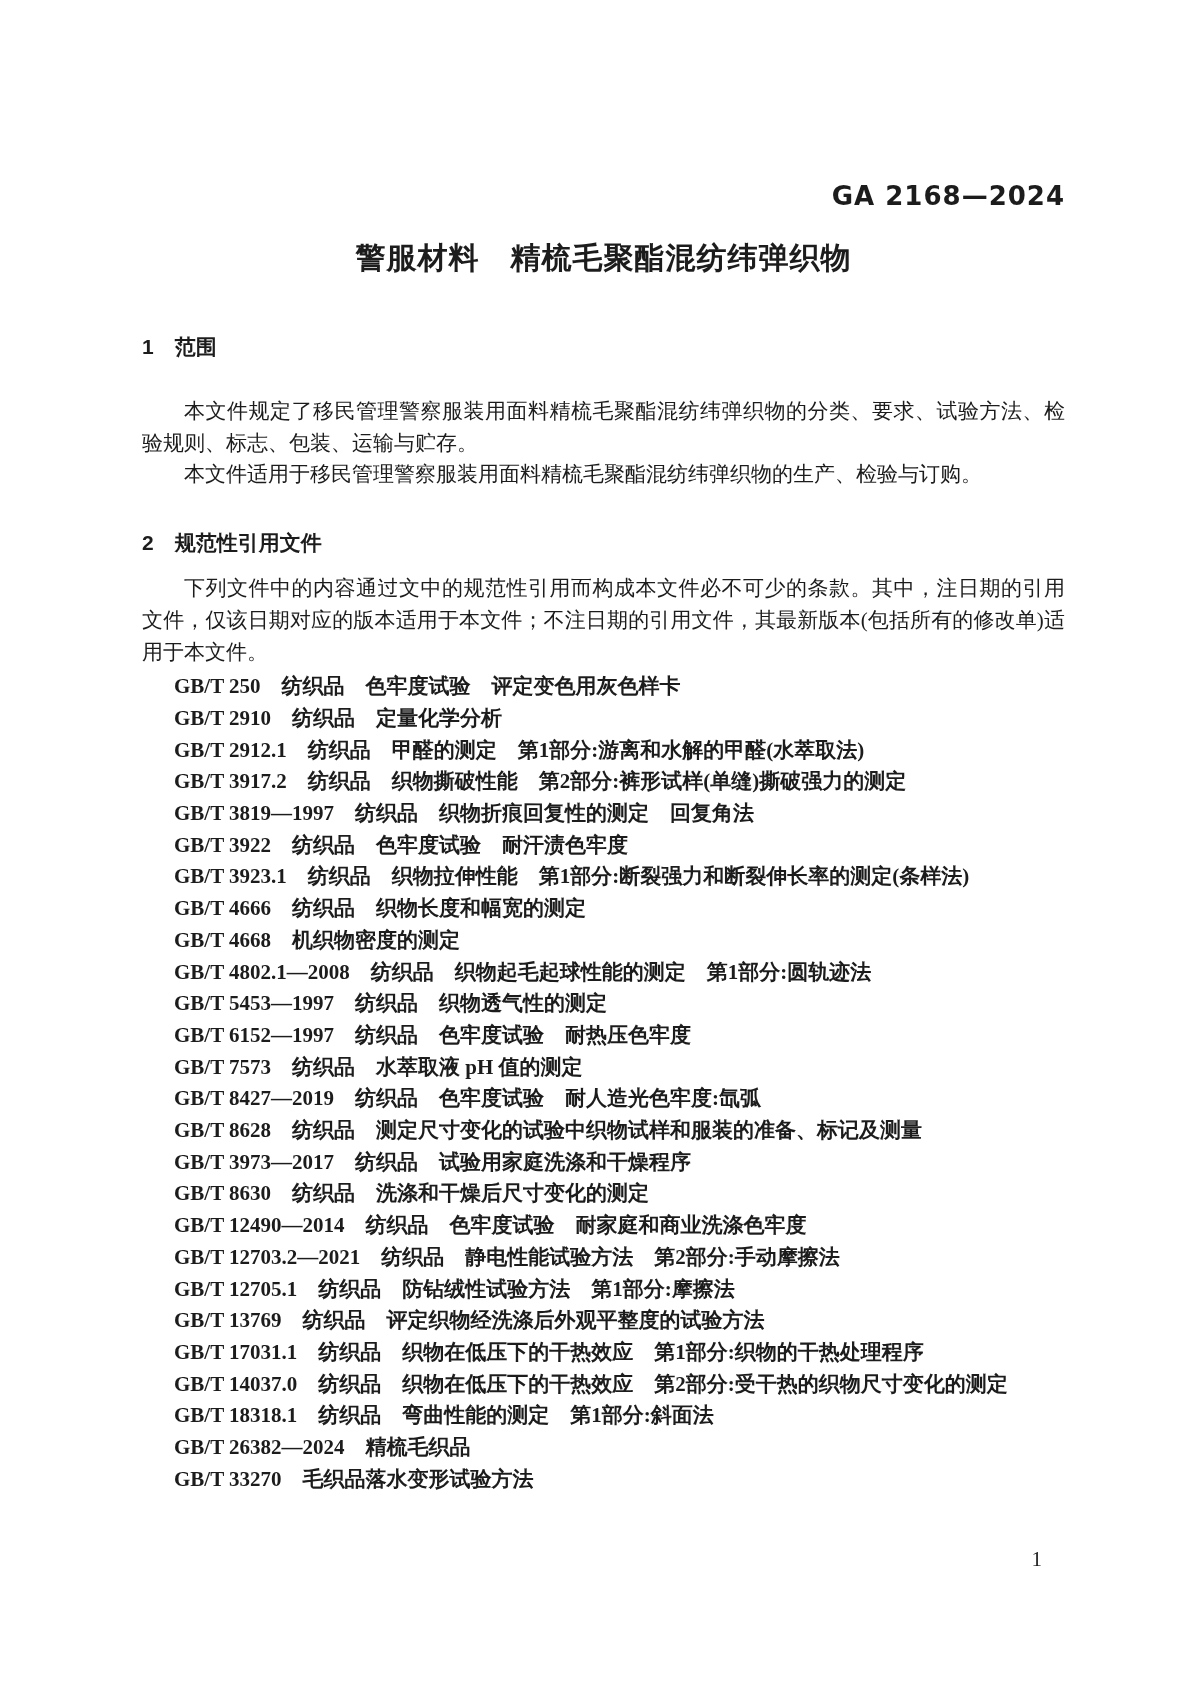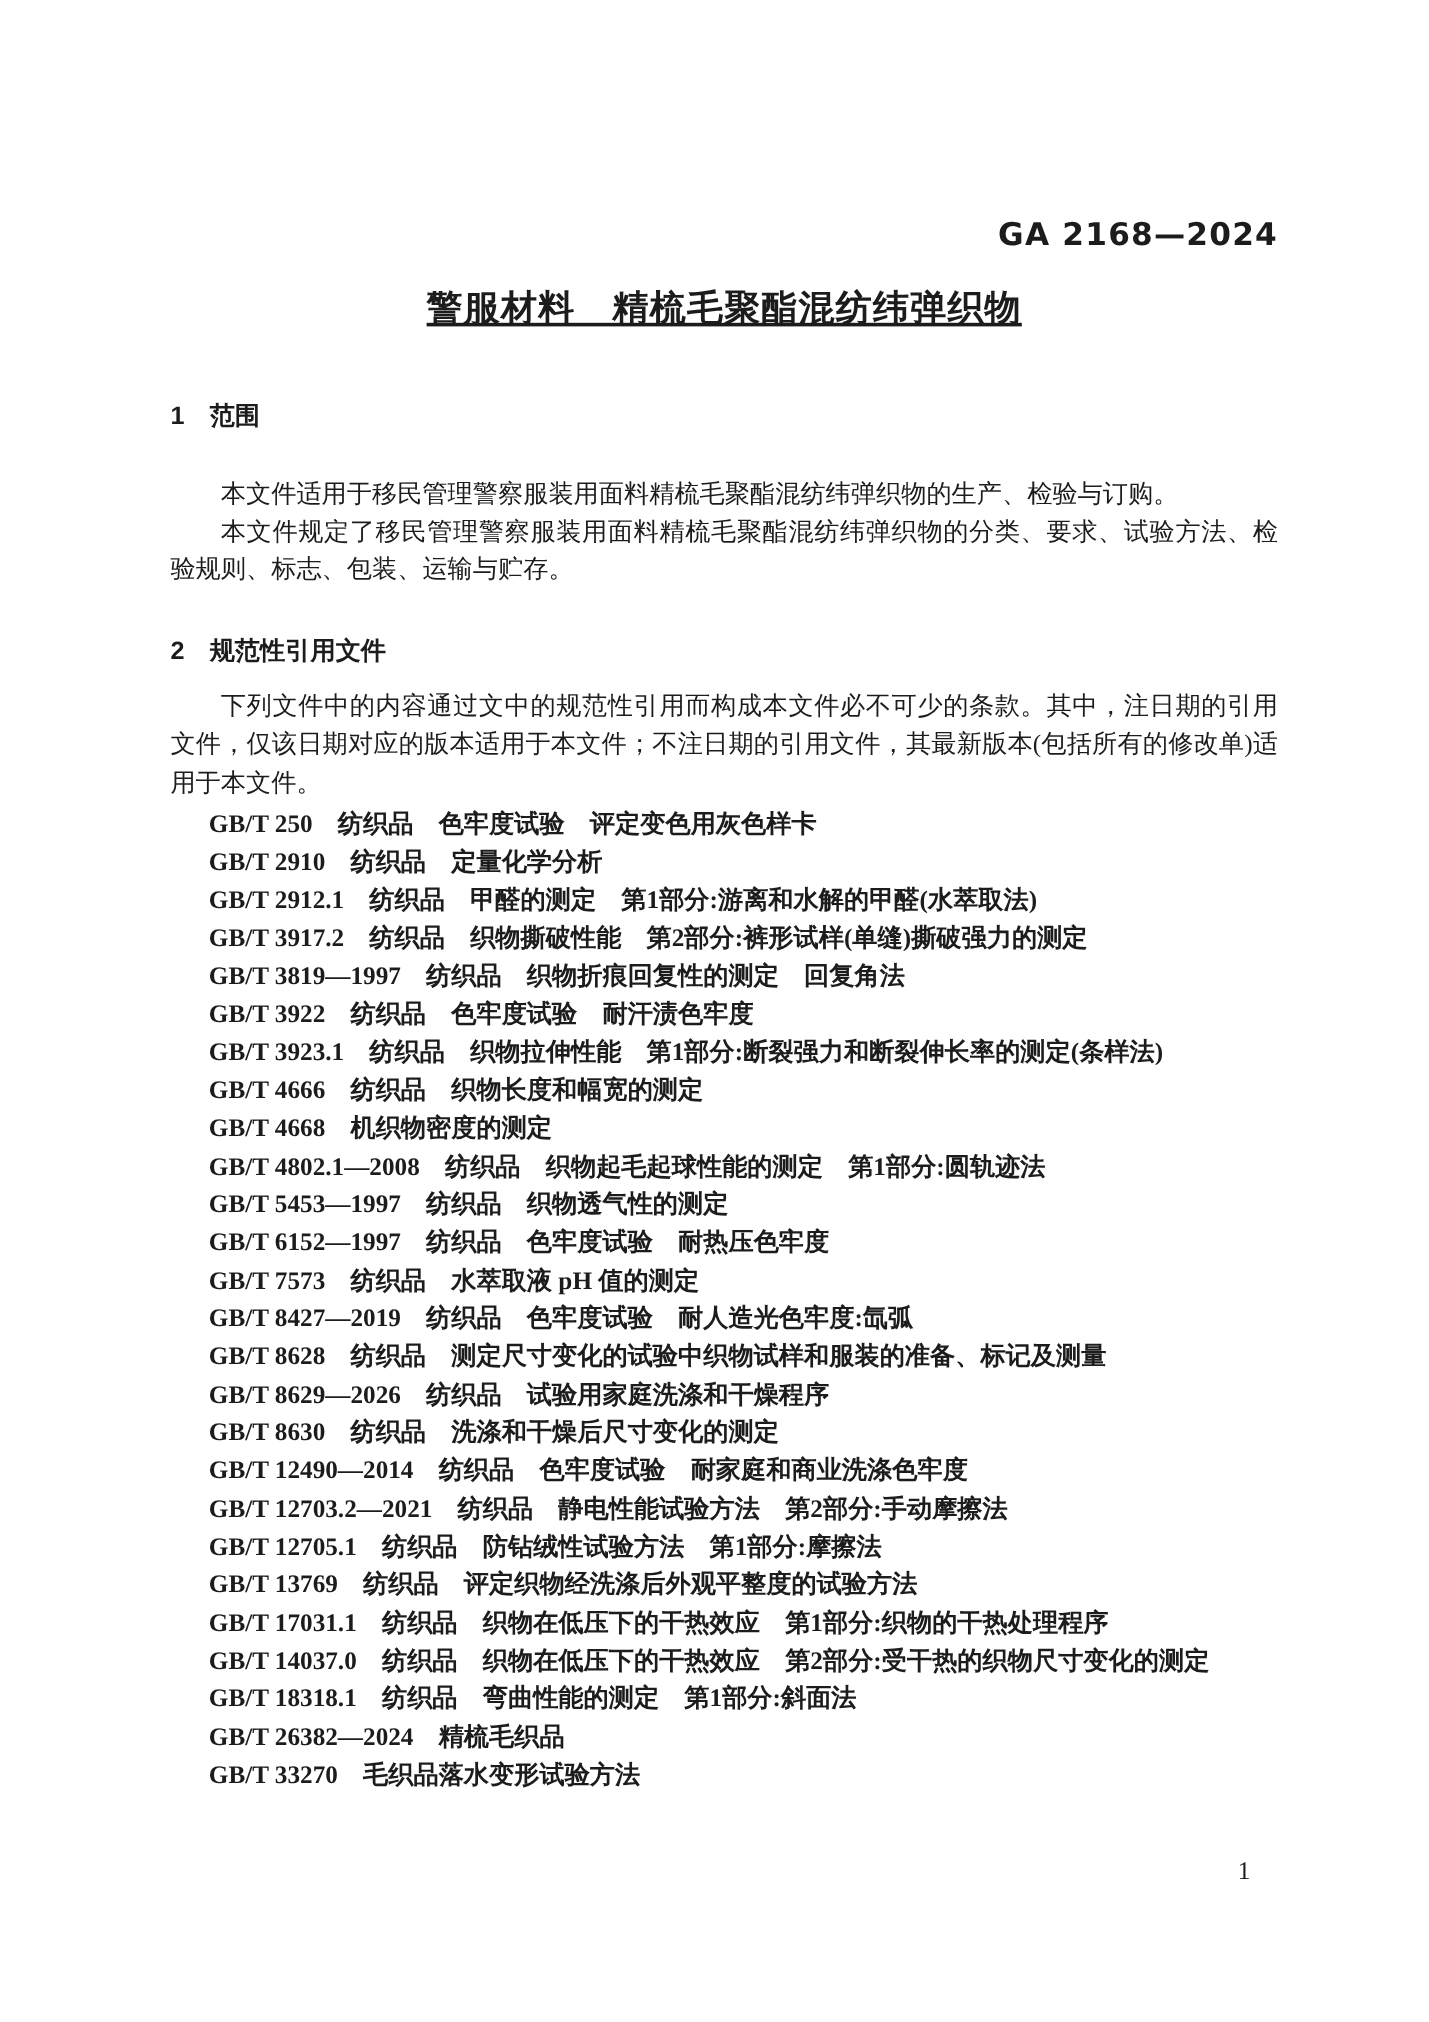--- a/index.html
+++ b/index.html
@@ -18,21 +18,21 @@
     position:absolute;top:133px;right:126px;
     font-family:"DejaVu Sans","Liberation Sans",sans-serif;
     font-weight:700;font-size:26px;line-height:30px;
     letter-spacing:1px;
     margin-top:48px;
   }
   .doc-title{
     margin:0;padding-top:236px;
     font-family:"Liberation Sans","DejaVu Sans",sans-serif;
     font-weight:700;font-size:30px;line-height:44px;
-    text-align:center;letter-spacing:1px;text-decoration:underline;
+    text-align:center;letter-spacing:1px;
   }
   h2.section-heading{
     margin:0;
     font-family:"Liberation Sans","DejaVu Sans",sans-serif;
     font-weight:700;font-size:21px;line-height:30px;
   }
   h2.section-heading .sec-label{margin-left:21px;}
   #section-1 h2.section-heading{margin-top:52px;}
   #section-2 h2.section-heading{margin-top:37px;}
   p.body-para{
@@ -60,22 +60,22 @@
 <div class="page">
 
   <div class="doc-number">GA 2168—2024</div>
 
   <h1 class="doc-title">警服材料　精梳毛聚酯混纺纬弹织物</h1>
 
   <section id="section-1">
     <h2 class="section-heading">
       <span class="sec-num">1</span><span class="sec-label">范围</span>
     </h2>
+    <p class="body-para">本文件规定了移民管理警察服装用面料精梳毛聚酯混纺纬弹织物的分类、要求、试验方法、检验规则、标志、包装、运输与贮存。</p>
     <p class="body-para">本文件适用于移民管理警察服装用面料精梳毛聚酯混纺纬弹织物的生产、检验与订购。</p>
-    <p class="body-para">本文件规定了移民管理警察服装用面料精梳毛聚酯混纺纬弹织物的分类、要求、试验方法、检验规则、标志、包装、运输与贮存。</p>
   </section>
 
   <section id="section-2">
     <h2 class="section-heading">
       <span class="sec-num">2</span><span class="sec-label">规范性引用文件</span>
     </h2>
     <p class="body-para">下列文件中的内容通过文中的规范性引用而构成本文件必不可少的条款。其中，注日期的引用文件，仅该日期对应的版本适用于本文件；不注日期的引用文件，其最新版本(包括所有的修改单)适用于本文件。</p>
     <ul class="ref-list">
         <li>GB/T 250　纺织品　色牢度试验　评定变色用灰色样卡</li>
         <li>GB/T 2910　纺织品　定量化学分析</li>
@@ -85,21 +85,21 @@
         <li>GB/T 3922　纺织品　色牢度试验　耐汗渍色牢度</li>
         <li>GB/T 3923.1　纺织品　织物拉伸性能　第1部分:断裂强力和断裂伸长率的测定(条样法)</li>
         <li>GB/T 4666　纺织品　织物长度和幅宽的测定</li>
         <li>GB/T 4668　机织物密度的测定</li>
         <li>GB/T 4802.1—2008　纺织品　织物起毛起球性能的测定　第1部分:圆轨迹法</li>
         <li>GB/T 5453—1997　纺织品　织物透气性的测定</li>
         <li>GB/T 6152—1997　纺织品　色牢度试验　耐热压色牢度</li>
         <li>GB/T 7573　纺织品　水萃取液 pH 值的测定</li>
         <li>GB/T 8427—2019　纺织品　色牢度试验　耐人造光色牢度:氙弧</li>
         <li>GB/T 8628　纺织品　测定尺寸变化的试验中织物试样和服装的准备、标记及测量</li>
-        <li>GB/T 8629—2026　纺织品　试验用家庭洗涤和干燥程序</li>
+        <li>GB/T 3973—2017　纺织品　试验用家庭洗涤和干燥程序</li>
         <li>GB/T 8630　纺织品　洗涤和干燥后尺寸变化的测定</li>
         <li>GB/T 12490—2014　纺织品　色牢度试验　耐家庭和商业洗涤色牢度</li>
         <li>GB/T 12703.2—2021　纺织品　静电性能试验方法　第2部分:手动摩擦法</li>
         <li>GB/T 12705.1　纺织品　防钻绒性试验方法　第1部分:摩擦法</li>
         <li>GB/T 13769　纺织品　评定织物经洗涤后外观平整度的试验方法</li>
         <li>GB/T 17031.1　纺织品　织物在低压下的干热效应　第1部分:织物的干热处理程序</li>
         <li>GB/T 14037.0　纺织品　织物在低压下的干热效应　第2部分:受干热的织物尺寸变化的测定</li>
         <li>GB/T 18318.1　纺织品　弯曲性能的测定　第1部分:斜面法</li>
         <li>GB/T 26382—2024　精梳毛织品</li>
         <li>GB/T 33270　毛织品落水变形试验方法</li>

